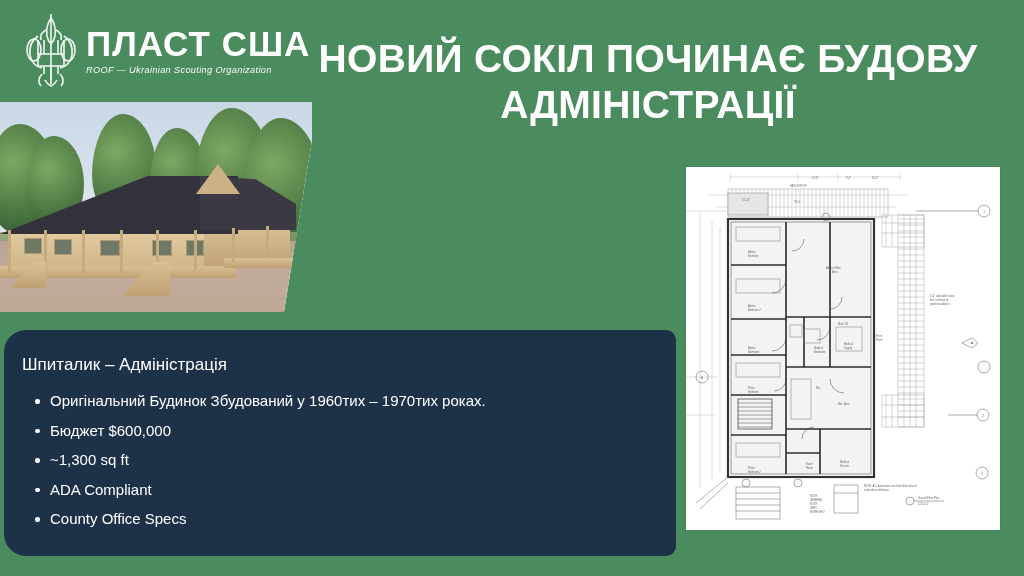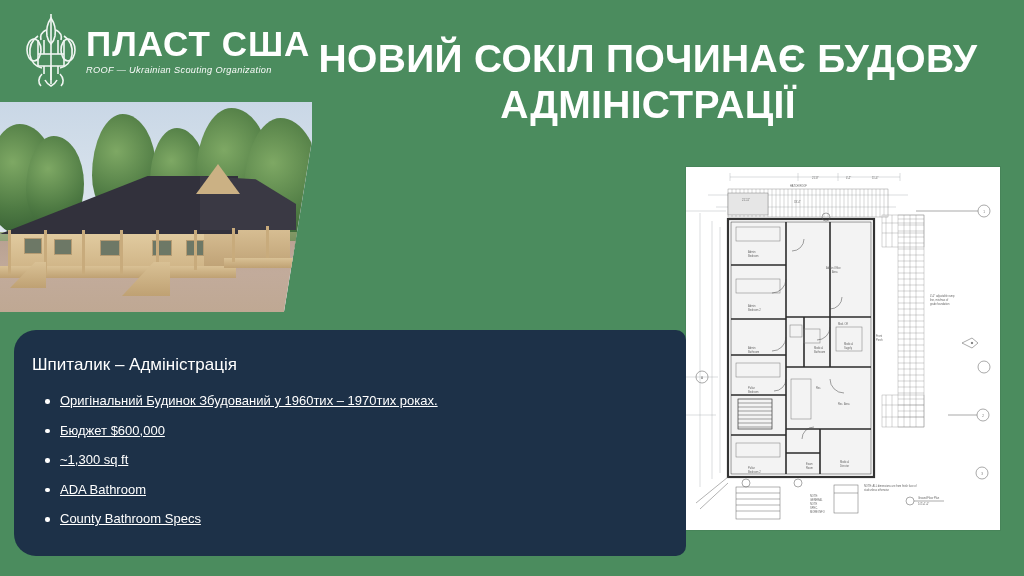--- a/index.html
+++ b/index.html
@@ -60,36 +60,35 @@
   .blueprint{
     position:absolute;left:686px;top:167px;width:314px;height:363px;
     background:#ffffff;
     box-shadow:0 0 0 1px rgba(0,0,0,.05);
     overflow:hidden;
   }
   .bp-svg{display:block;width:100%;height:100%;}
 
   
   .textcard{
-    position:absolute;left:14px;top:330px;width:672px;height:226px;
+    position:absolute;left:4px;top:330px;width:672px;height:226px;
     background:#1d3148;border-radius:10px;
     border-top-left-radius:22px;border-bottom-left-radius:22px;
   }
   .tc-head{
     position:absolute;left:18px;top:24px;right:18px;
     color:#ffffff;font-size:17px;line-height:22px;
   }
   .tc-list{
     position:absolute;left:22px;top:56px;right:16px;
     margin:0;padding:0 0 0 24px;list-style:none;
   }
   .tc-list li{
-    color:#ffffff;font-size:13px;line-height:29.5px;position:relative;
+    color:#ffffff;font-size:15px;line-height:29.5px;position:relative;
     white-space:nowrap;
-    text-decoration:underline;
   }
   .tc-list li::before{
     content:"";position:absolute;left:-15px;top:13px;
     width:4.5px;height:4.5px;border-radius:50%;background:#ffffff;
   }
 </style>
 </head>
 <body>
 
 <div class="slide">
@@ -437,18 +436,18 @@
       </g>
     </svg>
   </div>
 
   <div class="textcard">
     <div class="tc-head">Шпиталик – Адміністрація</div>
     <ul class="tc-list">
       <li>Оригінальний Будинок Збудований у 1960тих – 1970тих роках.</li>
       <li>Бюджет $600,000</li>
       <li>~1,300 sq ft</li>
-      <li>ADA Bathroom</li>
-      <li>County Bathroom Specs</li>
+      <li>ADA Compliant</li>
+      <li>County Office Specs</li>
     </ul>
   </div>
 
 </div>
 
 </body></html>

